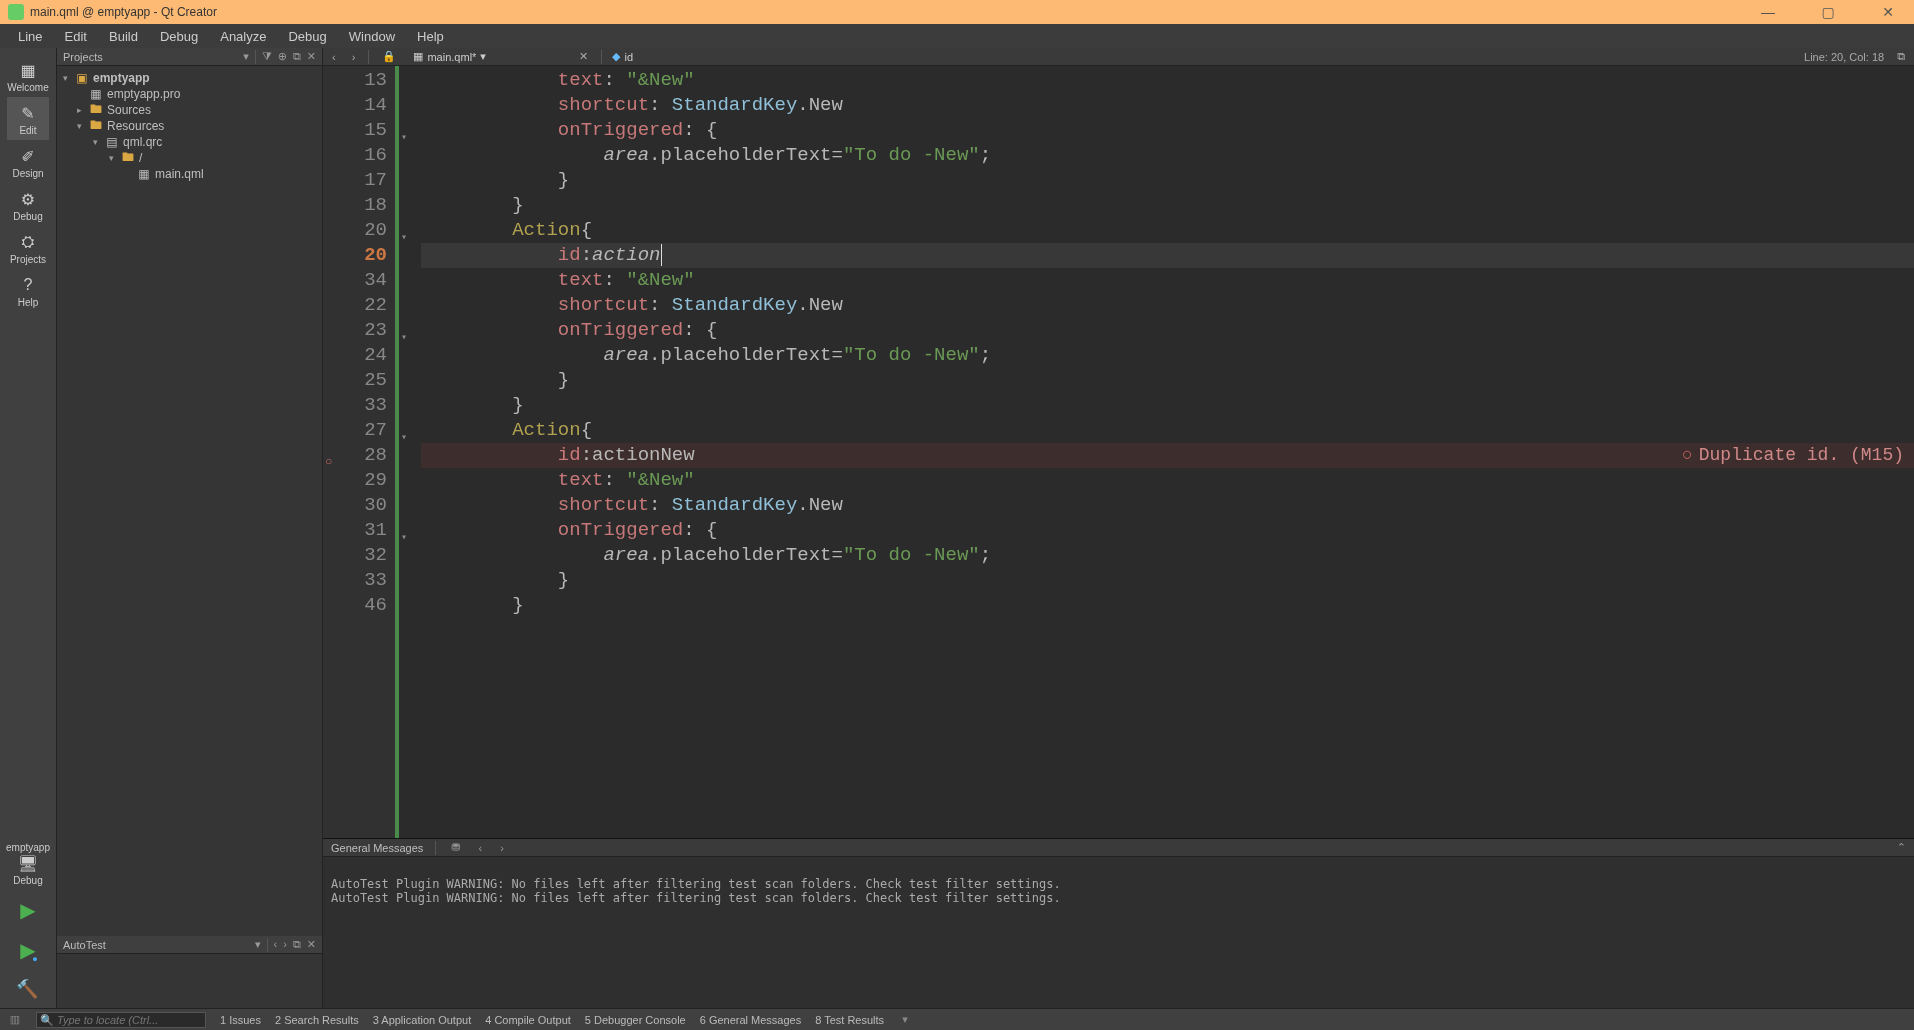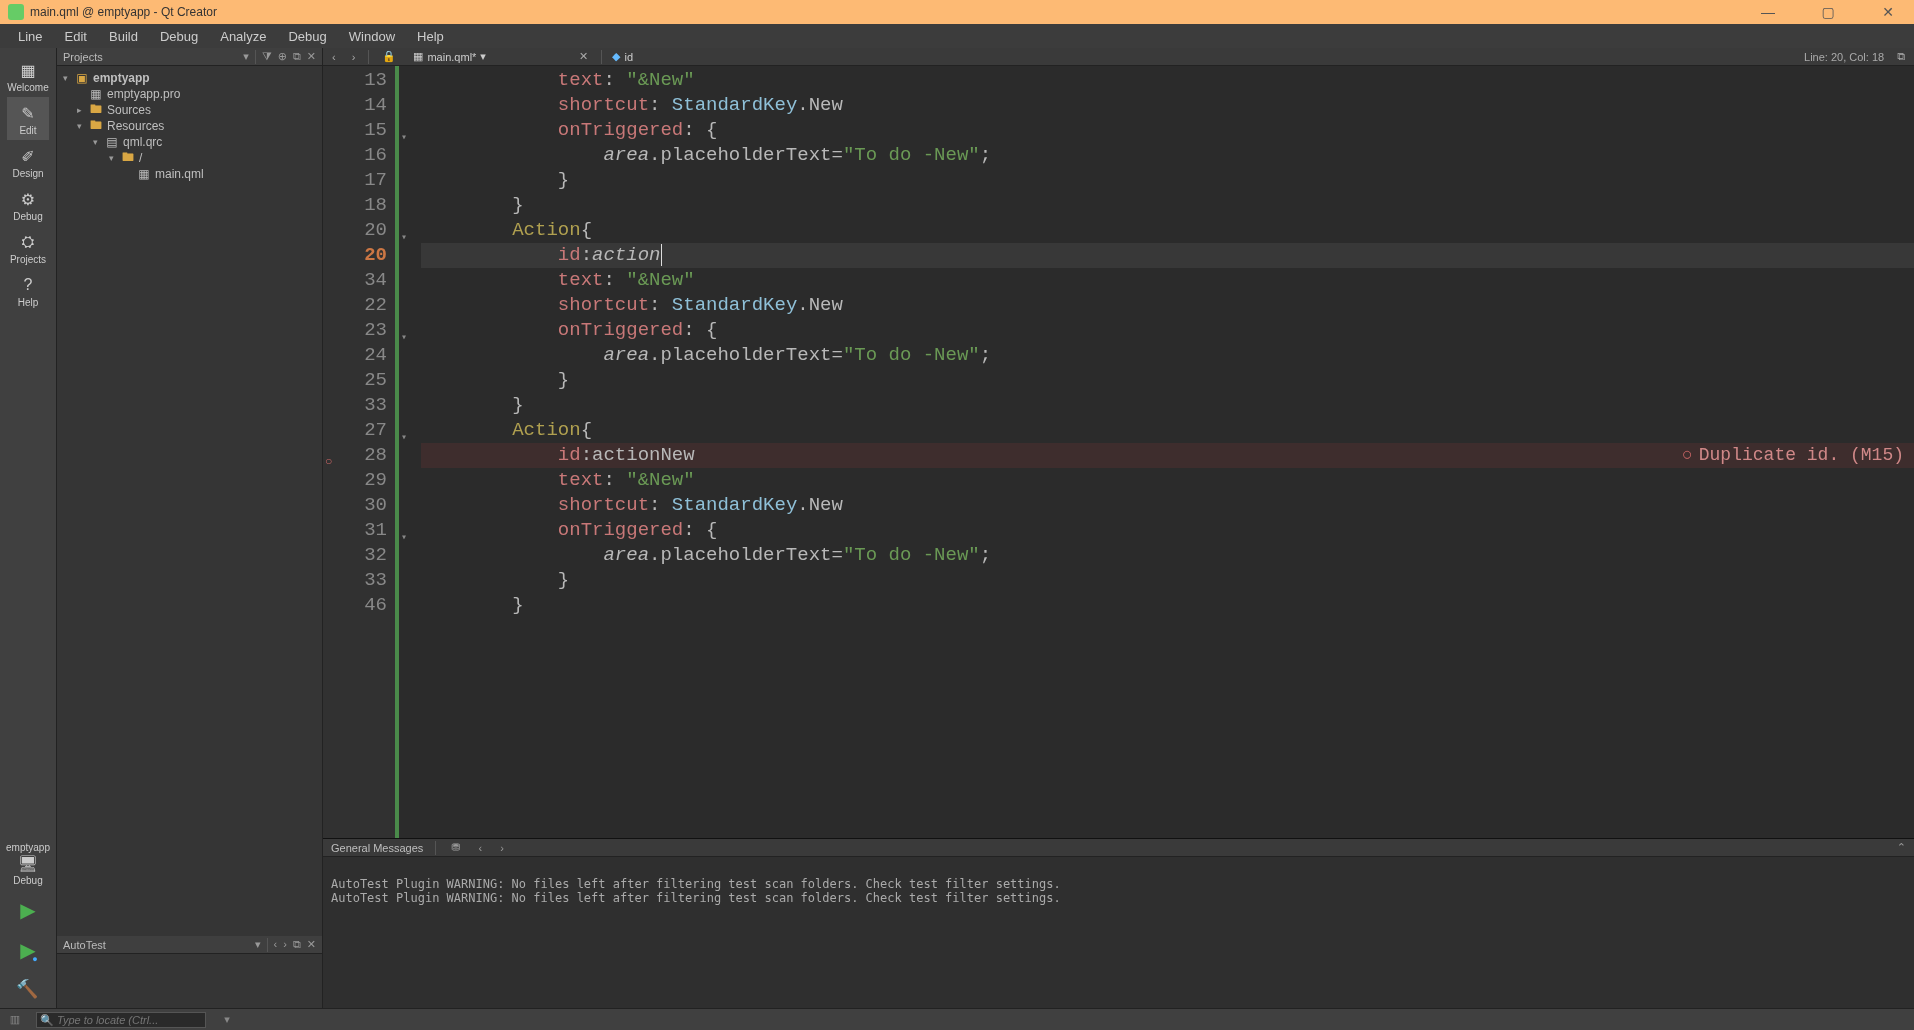--- a/index.html
+++ b/index.html
@@ -496,14 +496,23 @@
     </div>
   </div>
 </div>
 
 <div class="statusbar">
   <span class="status-toggle">▥</span>
   <div class="locate-wrap">
     <span class="sicon">🔍</span>
     <input class="locate-input" placeholder="Type to locate (Ctrl..." style="">
   </div>
+  <div id="status-panes" style="display:flex; gap:14px;">
+      <span class="status-item">1 Issues</span>
+      <span class="status-item">2 Search Results</span>
+      <span class="status-item">3 Application Output</span>
+      <span class="status-item">4 Compile Output</span>
+      <span class="status-item">5 Debugger Console</span>
+      <span class="status-item">6 General Messages</span>
+      <span class="status-item">8 Test Results</span>
+    </div>
   <span class="status-toggle">▾</span>
 </div>
 
 </body></html>

